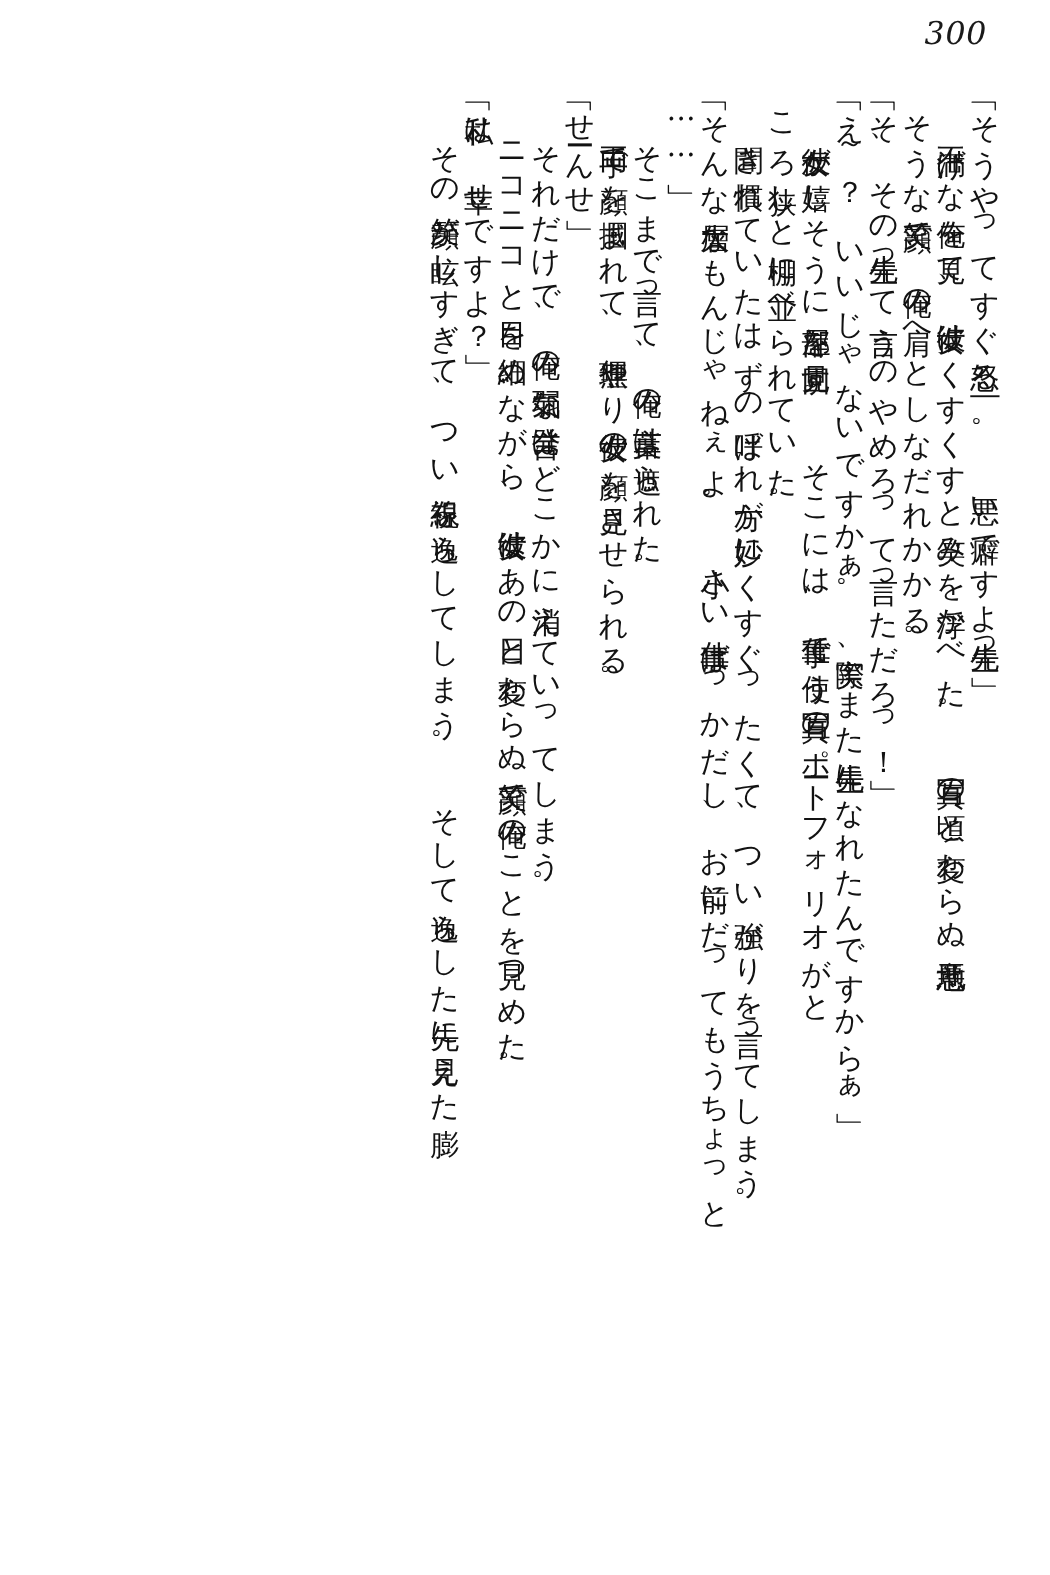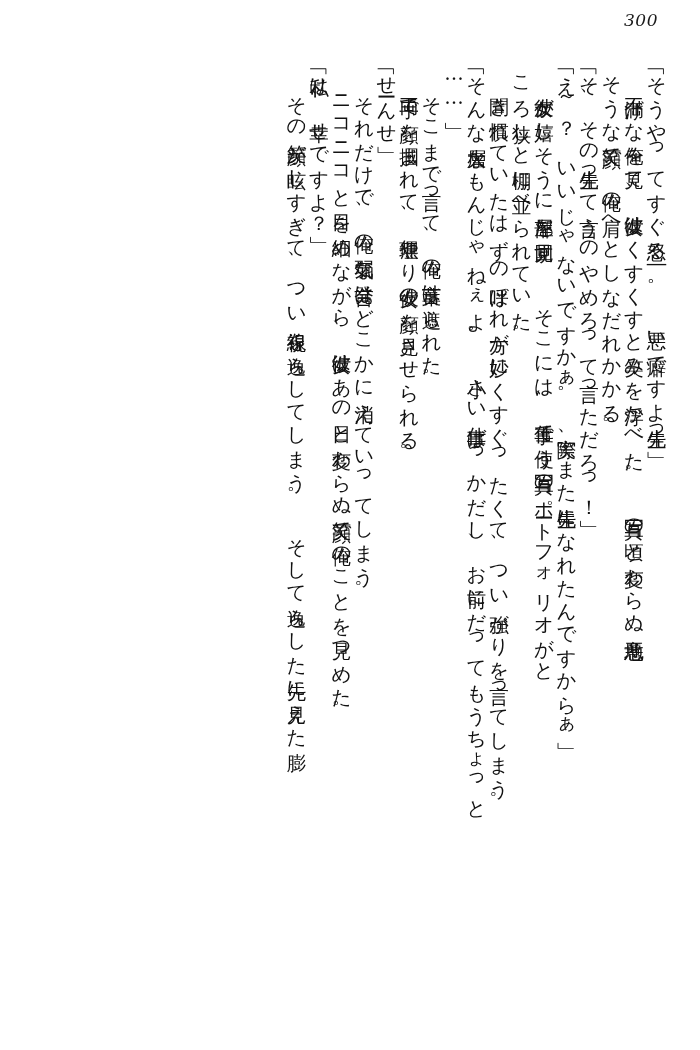--- a/index.html
+++ b/index.html
@@ -20,21 +20,21 @@
     height: 1050px;
     box-sizing: border-box;
     background: #ffffff;
   }
   .page-number {
     position: absolute;
     top: 10px;
     right: 42px;
     font-family: "DejaVu Serif", "Liberation Serif", serif;
     font-style: italic;
-    font-size: 17px;
+    font-size: 21px;
     color: #1a1a1a;
     letter-spacing: 0.5px;
   }
   .text-frame {
     position: absolute;
     top: 62px;
     left: 34px;
     right: 34px;
     bottom: 28px;
     display: flex;

